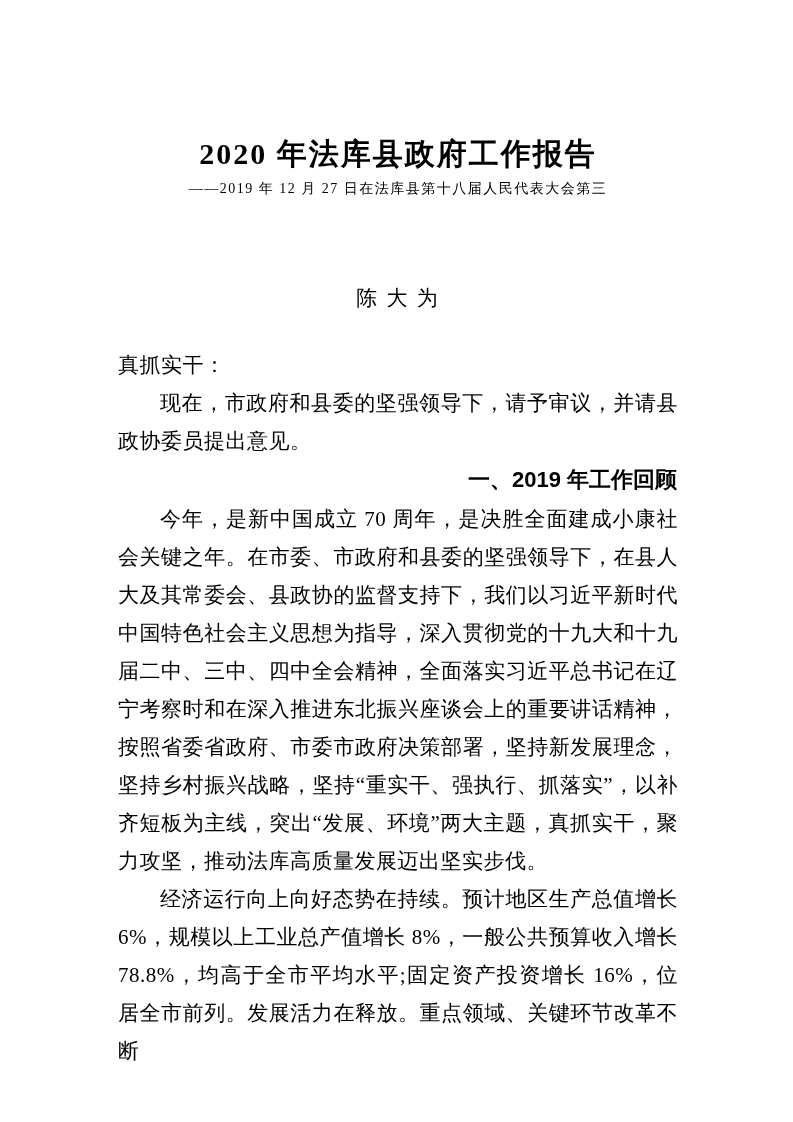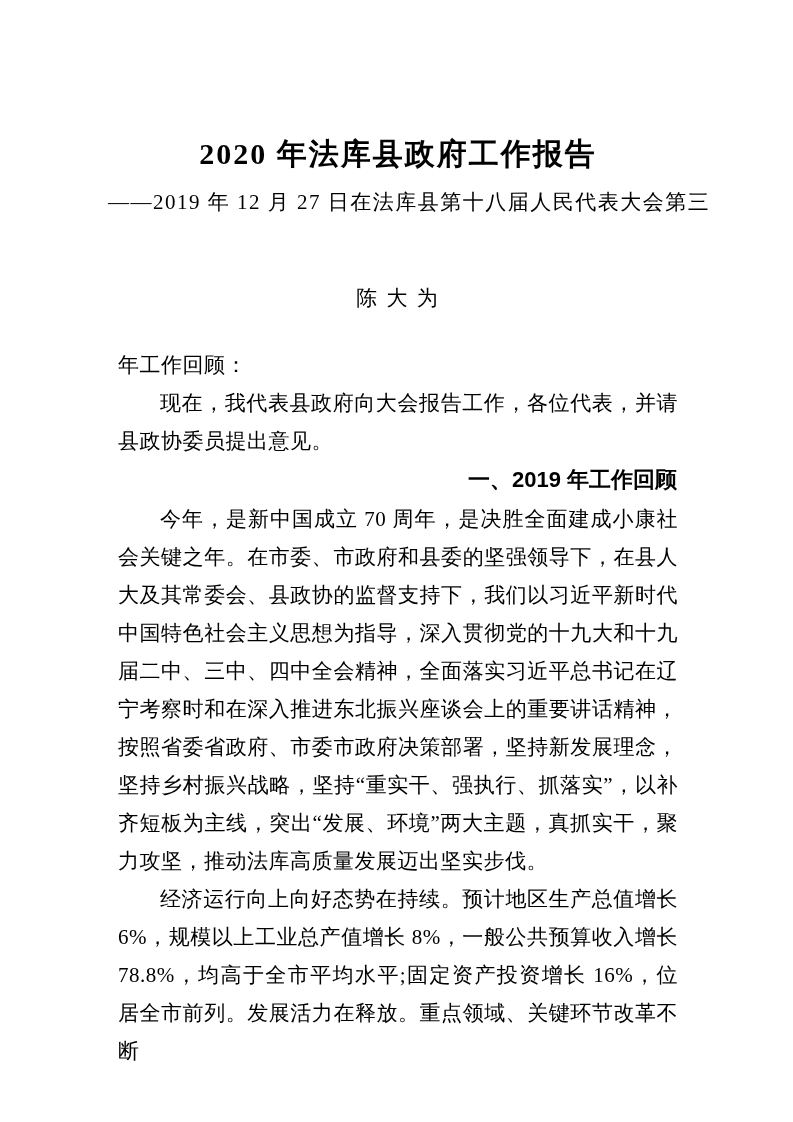--- a/index.html
+++ b/index.html
@@ -26,24 +26,25 @@
     text-align: center;
     font-family: "Liberation Serif", serif;
     font-weight: bold;
     font-size: 30px;
     line-height: 48px;
     letter-spacing: 2px;
     white-space: nowrap;
   }
   .doc-subtitle {
     position: absolute;
-    top: 183px;
+    top: 170px;
     left: 108px;
     width: 580px;
-    font-size: 21px;
+    text-align: center;
+    font-size: 14px;
     line-height: 38px;
     letter-spacing: 1.5px;
   }
   .doc-subtitle .sub-line {
     white-space: nowrap;
   }
   .doc-author {
     position: absolute;
     top: 264px;
     left: 118px;
@@ -89,20 +90,20 @@
 
   <h1 class="doc-title">2020 年法库县政府工作报告</h1>
 
   <div class="doc-subtitle">
     <div class="sub-line">——2019 年 12 月 27 日在法库县第十八届人民代表大会第三</div>
   </div>
 
   <div class="doc-author">陈 大 为</div>
 
   <div class="doc-body">
-    <p class="salutation">年工作回顾：</p>
-    <p class="para-indent">现在，我代表县政府向大会报告工作，各位代表，并请县政协委员提出意见。</p>
+    <p class="salutation">真抓实干：</p>
+    <p class="para-indent">现在，市政府和县委的坚强领导下，请予审议，并请县政协委员提出意见。</p>
     <h2 class="section-heading">一、2019 年工作回顾</h2>
     <p class="para-indent">今年，是新中国成立 70 周年，是决胜全面建成小康社会关键之年。在市委、市政府和县委的坚强领导下，在县人大及其常委会、县政协的监督支持下，我们以习近平新时代中国特色社会主义思想为指导，深入贯彻党的十九大和十九届二中、三中、四中全会精神，全面落实习近平总书记在辽宁考察时和在深入推进东北振兴座谈会上的重要讲话精神，按照省委省政府、市委市政府决策部署，坚持新发展理念，坚持乡村振兴战略，坚持“重实干、强执行、抓落实”，以补齐短板为主线，突出“发展、环境”两大主题，真抓实干，聚力攻坚，推动法库高质量发展迈出坚实步伐。</p>
     <p class="para-indent">经济运行向上向好态势在持续。预计地区生产总值增长 6%，规模以上工业总产值增长 8%，一般公共预算收入增长 78.8%，均高于全市平均水平;固定资产投资增长 16%，位居全市前列。发展活力在释放。重点领域、关键环节改革不断</p>
   </div>
 
 </div>
 
 </body></html>

